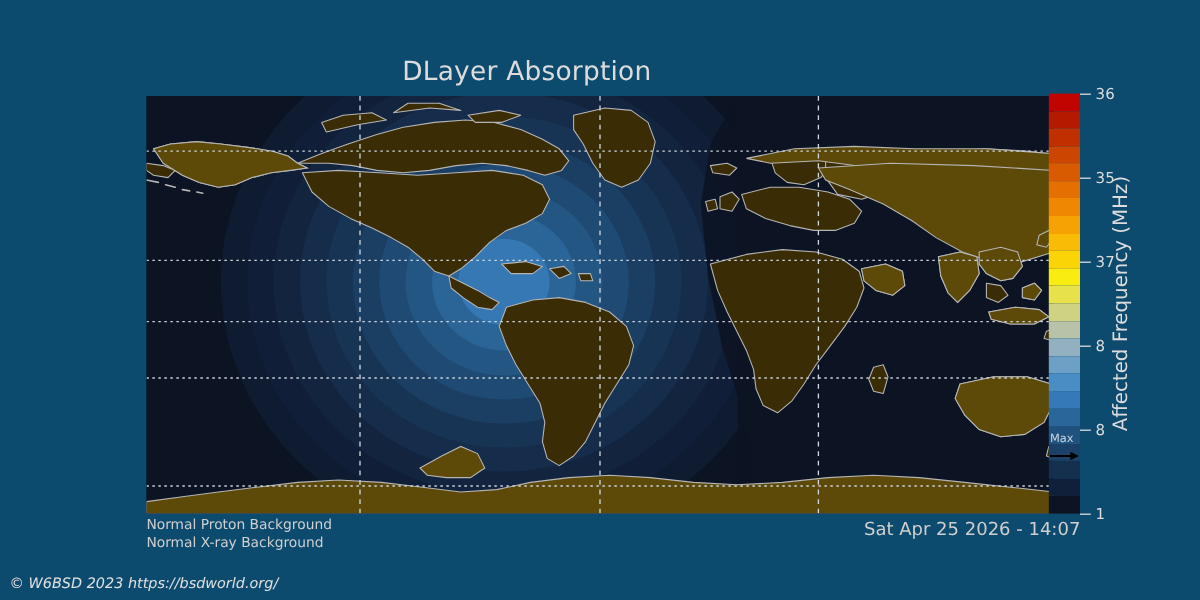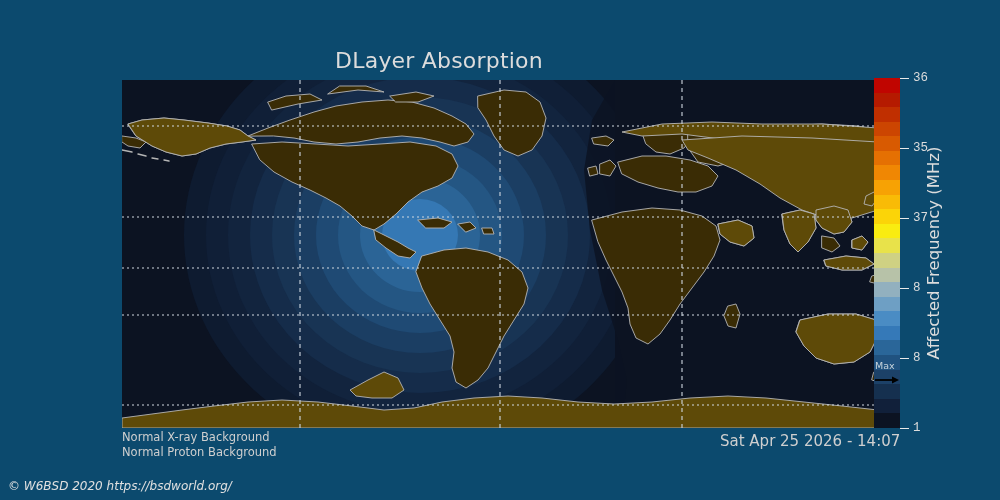--- a/index.html
+++ b/index.html
@@ -17,21 +17,21 @@
        overflow:hidden;background:#0c1322;}
   #map svg{display:block;}
 
   
   #cbar{position:absolute;left:874px;top:78px;width:26px;height:350px;}
   #cbar .seg{width:100%;}
   #cbticks{position:absolute;left:900px;top:78px;width:60px;height:350px;}
   #cbticks .tk{position:absolute;left:0;height:0;width:9px;
                border-top:1.6px solid #e8e8e8;}
   #cbticks .tl{position:absolute;left:13px;color:#dcdcdc;font-size:12.5px;
-               transform:translateY(-50%);white-space:nowrap;font-family:Liberation Mono, monospace;}
+               transform:translateY(-50%);white-space:nowrap;}
   #cblabel{position:absolute;left:921px;top:78px;width:350px;height:26px;
            transform-origin:0 0;transform:rotate(-90deg) translate(-350px,0);
            color:#dcdcdc;font-size:16.5px;text-align:center;line-height:26px;}
   #maxmark{position:absolute;left:874px;top:358px;width:44px;height:24px;
            pointer-events:none;}
   #maxmark .mx{position:absolute;left:1px;top:0px;color:#c8d4dc;font-size:9.5px;
                font-family:"DejaVu Sans","Liberation Sans",sans-serif;}
   #maxmark .arrow{position:absolute;left:1px;top:16px;width:24px;height:8px;}
 
   
@@ -265,19 +265,19 @@
 
   <div id="maxmark" style="top: 360px;">
     <span class="mx">Max</span>
     <svg class="arrow" viewBox="0 0 24 8">
       <line x1="0" y1="4" x2="18" y2="4" stroke="#000" stroke-width="1.8"></line>
       <polygon points="17,0.5 24,4 17,7.5" fill="#000"></polygon>
     </svg>
   </div>
 
   <div id="statusL">
+    <div>Normal Proton Background</div>
     <div>Normal X-ray Background</div>
-    <div>Normal Proton Background</div>
   </div>
   <div id="statusR">Sat Apr 25 2026 - 14:07</div>
 
-  <div id="footer">© W6BSD 2020 https://bsdworld.org/</div>
+  <div id="footer">© W6BSD 2023 https://bsdworld.org/</div>
 </div>
 
 </body></html>

